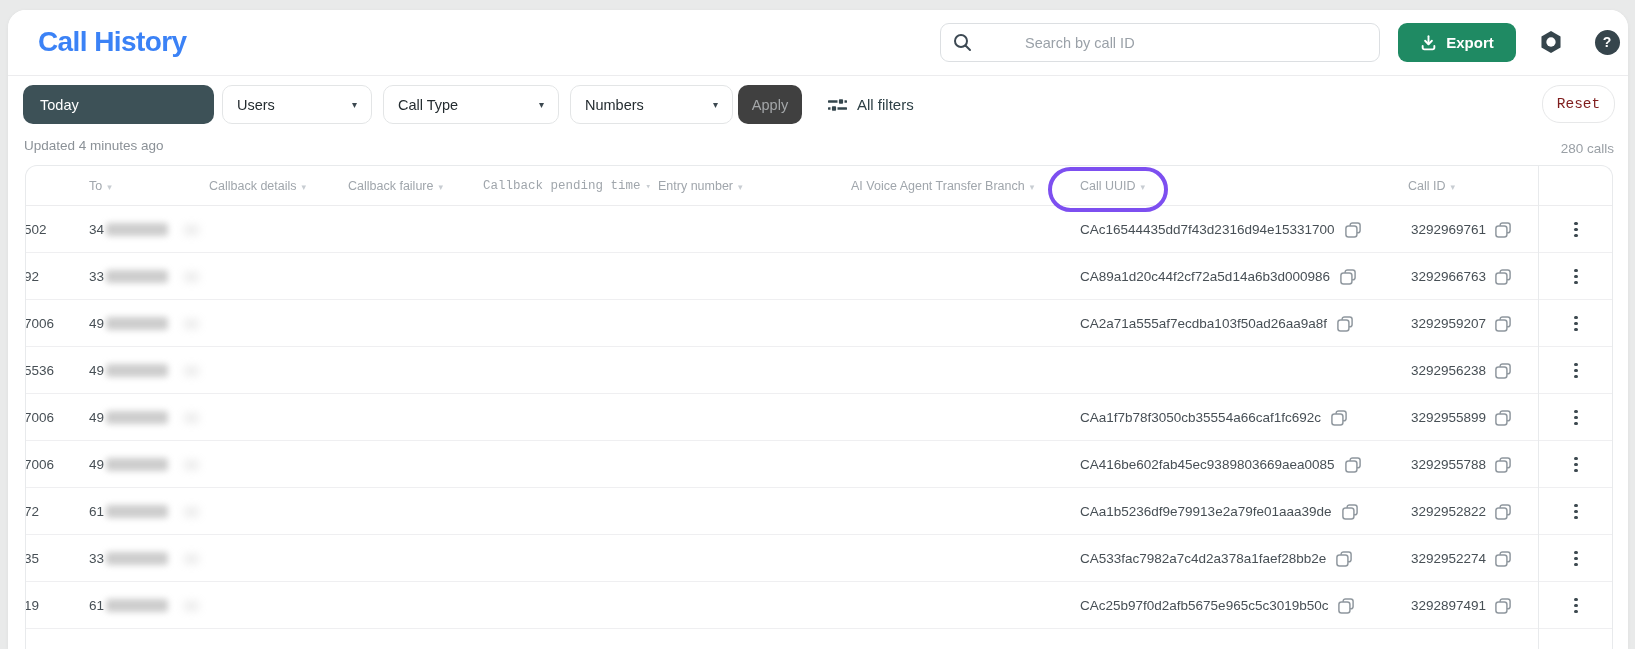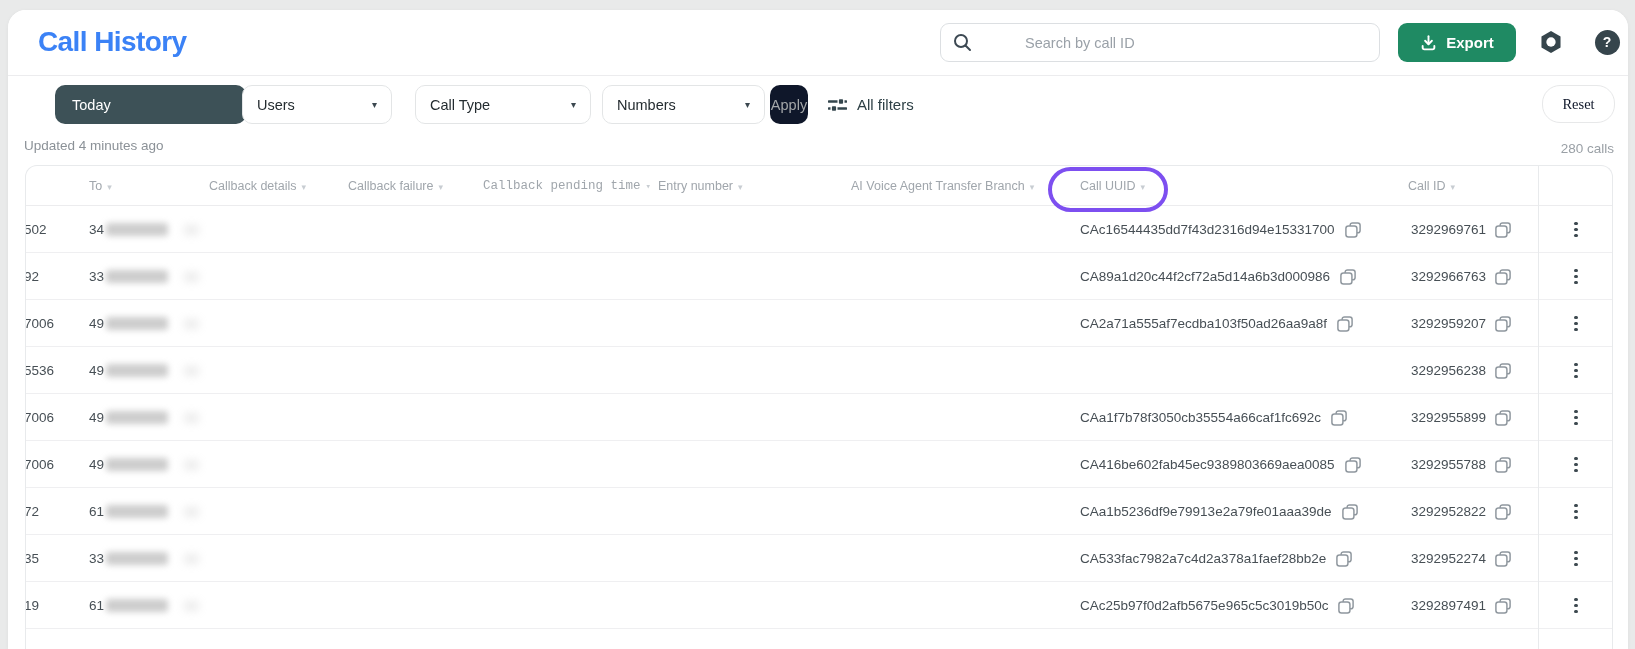--- a/index.html
+++ b/index.html
@@ -44,33 +44,33 @@
   }
   .icon-gear { left:1526px; }
   .icon-help { left:1582px; }
   .help-circle {
     width:25px; height:25px; border-radius:50%; background:#36454c; color:#fff;
     font-size:14px; font-weight:700; display:flex; align-items:center; justify-content:center;
   }
   
   .filters { position:absolute; left:0; top:66px; width:100%; height:58px; background:#fff; }
   .chip { position:absolute; top:9px; height:39px; border-radius:10px; font-size:14.5px;
-          display:flex; align-items:center; cursor:pointer; font-family:"Liberation Sans", sans-serif;margin-left:32px; }
+          display:flex; align-items:center; cursor:pointer; font-family:"Liberation Sans", sans-serif; }
   .chip-date { left:15px; width:191px; background:#3d5157; color:#fff; padding-left:17px; border:none; font-weight:500; }
   .chip-select { background:#fff; border:1px solid #e3e5e6; color:#242c30; justify-content:space-between; padding:0 14px; }
-  .chip-users { left:202px; width:150px; }
+  .chip-users { left:214px; width:150px; }
   .chip-calltype { left:375px; width:176px; }
   .chip-numbers { left:562px; width:163px;gap:19px; }
-  .chip-apply { left:730px; width:38px; background:#0f172a; color:#a4a7a9; border:none; justify-content:center; cursor:default; }
+  .chip-apply { left:730px; width:64px; background:#404040; color:#a4a7a9; border:none; justify-content:center; cursor:default; }
   .all-filters { position:absolute; left:820px; top:9px; height:39px; border:none; background:transparent;
                  display:flex; align-items:center; gap:10px; font-size:15px; color:#2e4046; font-weight:500;
                  cursor:pointer; font-family:"Liberation Sans", sans-serif; }
   .reset-btn { position:absolute; left:1534px; top:9px; width:73px; height:38px; background:#fff;
-               border:1px solid #e7e8e9; border-radius:18px; color:#0f172a; font-size:14.5px;
-               cursor:pointer; font-family:Liberation Serif, serif; }
+               border:1px solid #e7e8e9; border-radius:18px; color:#7f1d1d; font-size:14.5px;
+               cursor:pointer; font-family:Liberation Mono, monospace; }
   .select-caret { color:#3c4850; font-size:10px; margin-left:10px; }
   
   .meta-updated { position:absolute; left:16px; top:128px; font-size:13.5px; color:#8b9197; }
   .meta-count   { position:absolute; right:14px; top:131px; font-size:13.5px; color:#9aa0a6; }
   
   .table {
     position:absolute; left:17px; top:155px; width:1588px; height:484px;
     background:#fff; border:1px solid #e8eaec; border-bottom:none;
     border-radius:12px 12px 0 0; overflow:hidden;
   }

